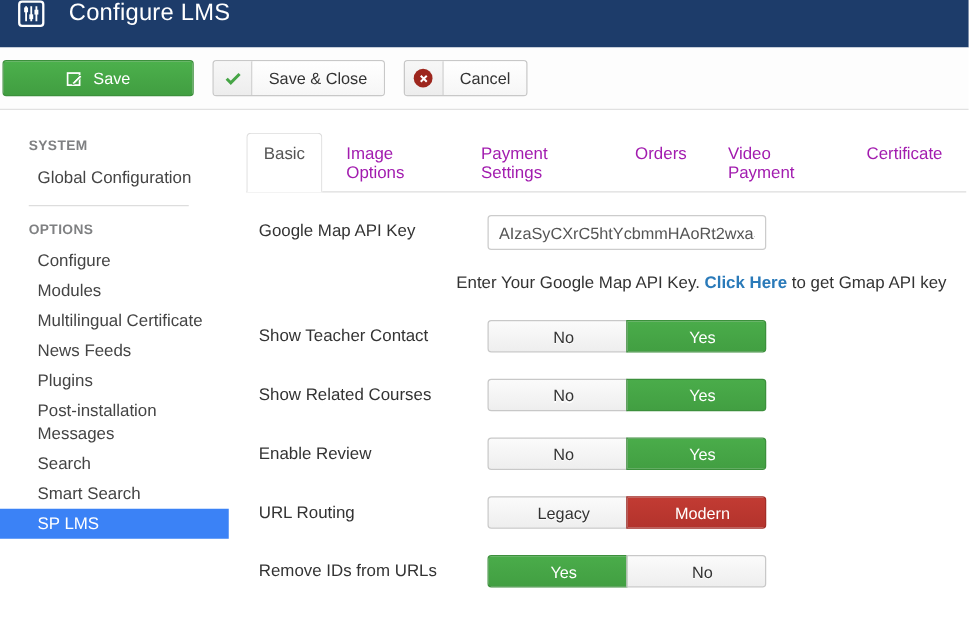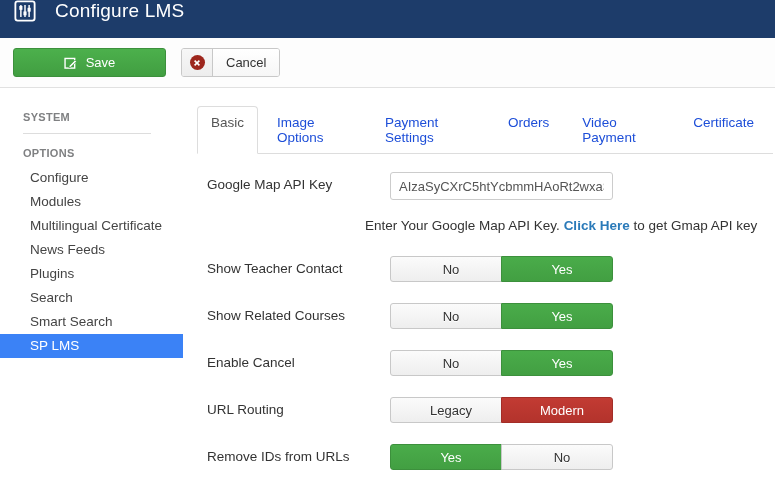--- a/index.html
+++ b/index.html
@@ -17,21 +17,21 @@
   }
   .app-header .hicon { width: 22px; height: 22px; display: flex; }
   .app-header .htitle {
     color: #fff; font-size: 19px; margin-left: 19px; font-weight: 400;
     letter-spacing: .2px;
   }
 
   
   .toolbar {
     height: 50px; display: flex; align-items: center;
-    padding: 0 13px; background: #fdfdfd; border-bottom: 1px solid #e1e1e1;
+    padding: 0 2px; background: #fdfdfd; border-bottom: 1px solid #e1e1e1;
   }
   .btn-save {
     width: 153px; height: 29px; border: 1px solid #3c903c; border-radius: 3px;
     background: linear-gradient(#4cb04c, #419e41);
     color: #fff; font-size: 13px; display: flex; align-items: center;
     justify-content: center; gap: 8px; cursor: pointer;
   }
   .btn-group {
     display: flex; height: 29px; margin-left: 15px;
     border: 1px solid #c8c8c8; border-radius: 3px; overflow: hidden;
@@ -66,21 +66,21 @@
   }
   .sb-item.active { background: #3b82f6; color: #fff; }
   .sb-divider { height: 1px; background: #ddd; margin: 10px 32px 13px 23px; }
 
   
   .main { flex: 1; padding: 16px 0 0 12px; }
 
   .tabs { display: flex; list-style: none; margin: 2px; padding: 0; border-bottom: 1px solid #ddd; }
   .tab {
     display: block; padding: 8px 13px; margin: 0 5px -1px 0;
-    font-size: 13.5px; color: #1d4ed8; cursor: pointer;
+    font-size: 13.5px; color: #a21caf; cursor: pointer;
     border: 1px solid transparent; border-radius: 4px 4px 0 0; background: transparent;
   }
   .tab.active {
     color: #555; background: #fff; border-color: #ddd;
     border-bottom-color: transparent; cursor: default;
   }
 
   .form { margin-top: 18px; padding-right: 14px; }
   .form-row { display: flex; margin-bottom: 21px; align-items: flex-start; margin-left: 12px; }
   .form-label {
@@ -134,45 +134,57 @@
   <button class="btn-save">
     <span style="display:flex;">
       <svg viewBox="0 0 16 16" width="14" height="14">
         <rect x="1.2" y="2.8" width="11" height="11" fill="none" stroke="#fff" stroke-width="1.6"></rect>
         <path d="M6 11.2 L12.6 4.6 L14.2 6.2 L7.6 12.8 L5.6 13.2 Z" fill="#fff" stroke="#419e41" stroke-width="0.8"></path>
       </svg>
     </span>
     <span>Save</span>
   </button>
 
+  <div class="btn-group">
+    <span class="seg-icon">
+      <svg viewBox="0 0 16 16" width="15" height="15">
+        <path d="M2.5 8.5 L6 12 L13.5 4.5" fill="none" stroke="#46a546" stroke-width="2.6"></path>
+      </svg>
+    </span>
+    <span class="seg-text">Save &amp; Close</span>
+  </div>
 
   <div class="btn-group">
     <span class="seg-icon">
       <span class="cancel-circle">
         <svg viewBox="0 0 10 10" width="8" height="8">
           <path d="M2 2 L8 8 M8 2 L2 8" stroke="#fff" stroke-width="2"></path>
         </svg>
       </span>
     </span>
     <span class="seg-text">Cancel</span>
   </div>
 </div>
 
 <div class="content">
 
   <div class="sidebar">
     <div class="sb-heading">SYSTEM</div>
+    <ul class="sb-list">
+      <li class="sb-item">Global Configuration</li>
+    </ul>
     <div class="sb-divider"></div>
     <div class="sb-heading">OPTIONS</div>
     <ul class="sb-list">
       <li class="sb-item">Configure</li>
       <li class="sb-item">Modules</li>
       <li class="sb-item">Multilingual Certificate</li>
       <li class="sb-item">News Feeds</li>
       <li class="sb-item">Plugins</li>
+      <li class="sb-item">Post-installation Messages</li>
       <li class="sb-item">Search</li>
       <li class="sb-item">Smart Search</li>
       <li class="sb-item active">SP LMS</li>
     </ul>
   </div>
 
   <div class="main">
     <ul class="tabs">
       <li class="tab active">Basic</li>
       <li class="tab">Image Options</li>
@@ -201,21 +213,21 @@
 
       <div class="form-row">
         <div class="form-label">Show Related Courses</div>
         <div class="toggle">
           <button class="tbtn">No</button>
           <button class="tbtn on-green">Yes</button>
         </div>
       </div>
 
       <div class="form-row">
-        <div class="form-label">Enable Cancel</div>
+        <div class="form-label">Enable Review</div>
         <div class="toggle">
           <button class="tbtn">No</button>
           <button class="tbtn on-green">Yes</button>
         </div>
       </div>
 
       <div class="form-row">
         <div class="form-label">URL Routing</div>
         <div class="toggle">
           <button class="tbtn">Legacy</button>

